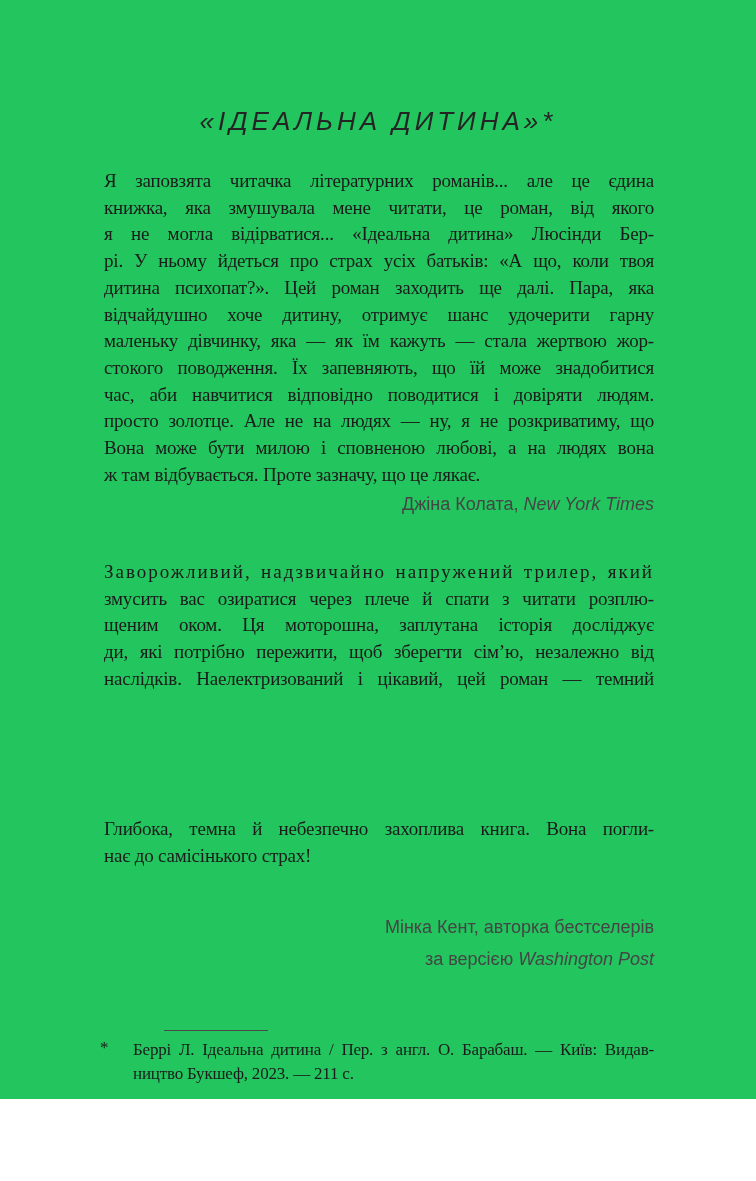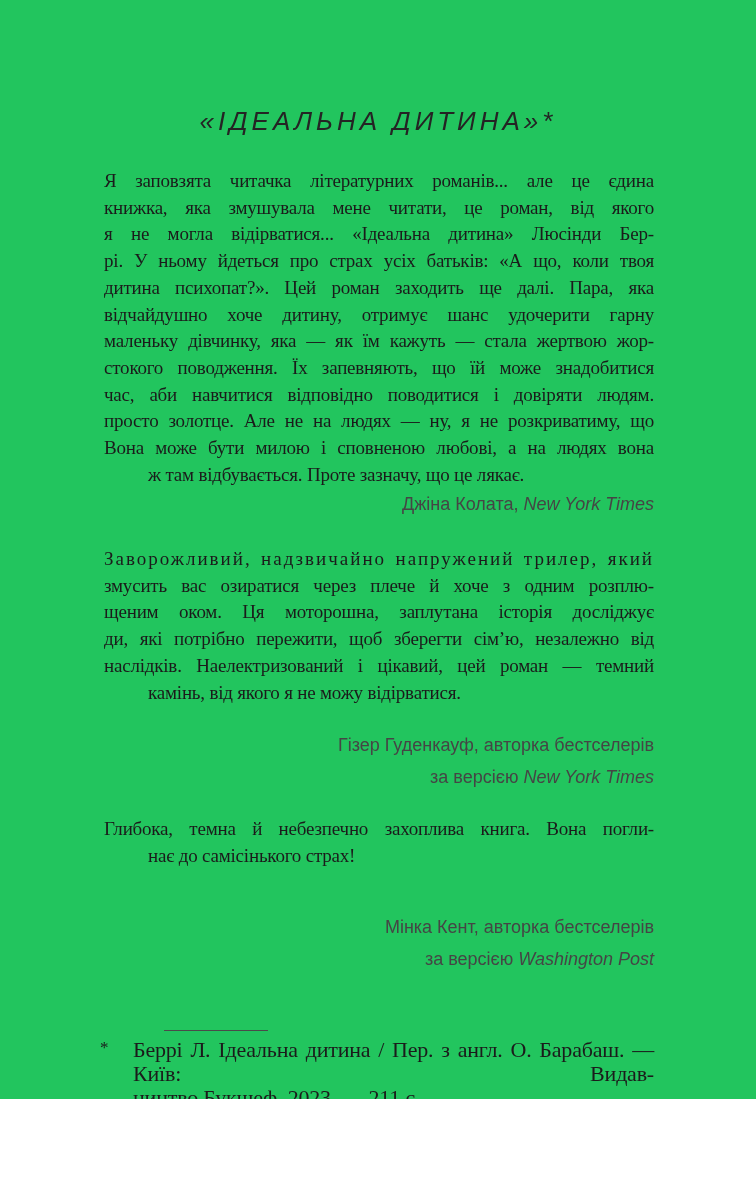--- a/index.html
+++ b/index.html
@@ -32,21 +32,21 @@
     width: 550px;
   }
   .bodyline {
     font-size: 19px;
     line-height: 26.7px;
     letter-spacing: -0.2px;
     color: #1b1b1b;
     text-align: justify;
     text-align-last: justify;
   }
-  .bodyline.final { text-align-last: left; margin-left: 44px; }
+  .bodyline.final { text-align-last: left; }
   .bodyline.track { letter-spacing: 2px; }
   .attr-line {
     font-family: "Liberation Sans", sans-serif;
     font-size: 18px;
     line-height: 32px;
     color: #454545;
     text-align: right;
   }
   .attr-line .src { font-style: italic; }
   .fn-rule {
@@ -64,31 +64,31 @@
     font-size: 17px;
     color: #1b1b1b;
   }
   .fn-col {
     position: absolute;
     left: 133px;
     width: 521px;
     top: 1038px;
   }
   .fn-line {
-    font-size: 22px;
+    font-size: 17px;
     line-height: 24px;
     letter-spacing: -0.2px;
     color: #1b1b1b;
     text-align: justify;
     text-align-last: left;
   }
   .fn-line.justify-last { text-align-last: justify; }
   #r1-lines { top: 168px; }
   #r1-attr  { top: 488px; }
-  #r2-lines { top: 546px; }
+  #r2-lines { top: 559px; }
   #r2-attr  { top: 729px; }
   #r3-lines { top: 816px; }
   #r3-attr  { top: 884px; margin-top: 27px; }
 </style>
 </head>
 <body>
 
 <div class="page">
 
   <div class="title">«ІДЕАЛЬНА ДИТИНА»*</div>
@@ -106,29 +106,24 @@
     <div class="bodyline">просто золотце. Але не на людях — ну, я не розкриватиму, що</div>
     <div class="bodyline">Вона може бути милою і сповненою любові, а на людях вона</div>
     <div class="bodyline final">ж там відбувається. Проте зазначу, що це лякає.</div>
   </div>
   <div class="col" id="r1-attr">
     <div class="attr-line"><span>Джіна Колата, </span><span class="src">New York Times</span></div>
   </div>
 
   <div class="col" id="r2-lines">
     <div class="bodyline track">Заворожливий, надзвичайно напружений трилер, який</div>
-    <div class="bodyline">змусить вас озиратися через плече й хоче з одним розплю-</div>
+    <div class="bodyline">змусить вас озиратися через плече й спати з читати розплю-</div>
     <div class="bodyline">щеним оком. Ця моторошна, заплутана історія досліджує</div>
     <div class="bodyline">ди, які потрібно пережити, щоб зберегти сім’ю, незалежно від</div>
     <div class="bodyline">наслідків. Наелектризований і цікавий, цей роман — темний</div>
-    <div class="bodyline final">камінь, від якого я не можу відірватися.</div>
-  </div>
-  <div class="col" id="r2-attr">
-    <div class="attr-line"><span>Гізер Гуденкауф, авторка бестселерів</span><span class="src"></span></div>
-    <div class="attr-line"><span>за версією </span><span class="src">New York Times</span></div>
   </div>
 
   <div class="col" id="r3-lines">
     <div class="bodyline">Глибока, темна й небезпечно захоплива книга. Вона погли-</div>
     <div class="bodyline final">нає до самісінького страх!</div>
   </div>
   <div class="col" id="r3-attr">
     <div class="attr-line"><span>Мінка Кент, авторка бестселерів</span><span class="src"></span></div>
     <div class="attr-line"><span>за версією </span><span class="src">Washington Post</span></div>
   </div>

